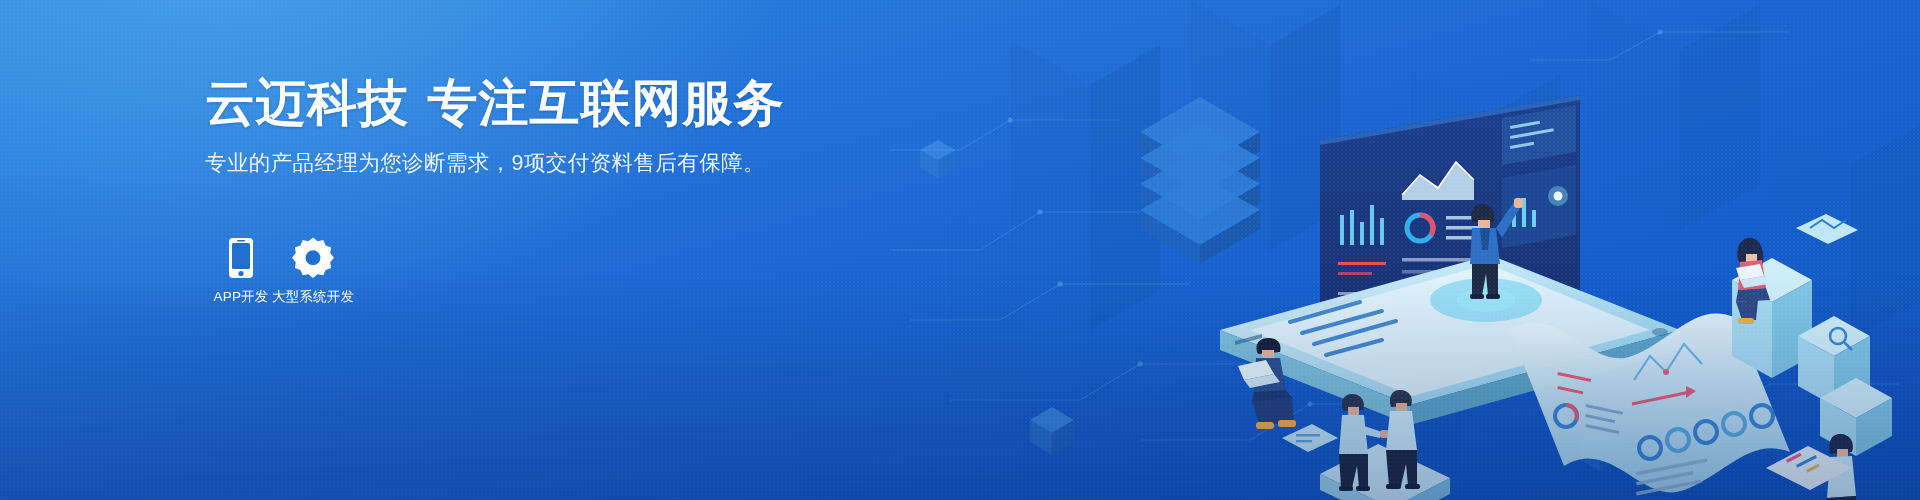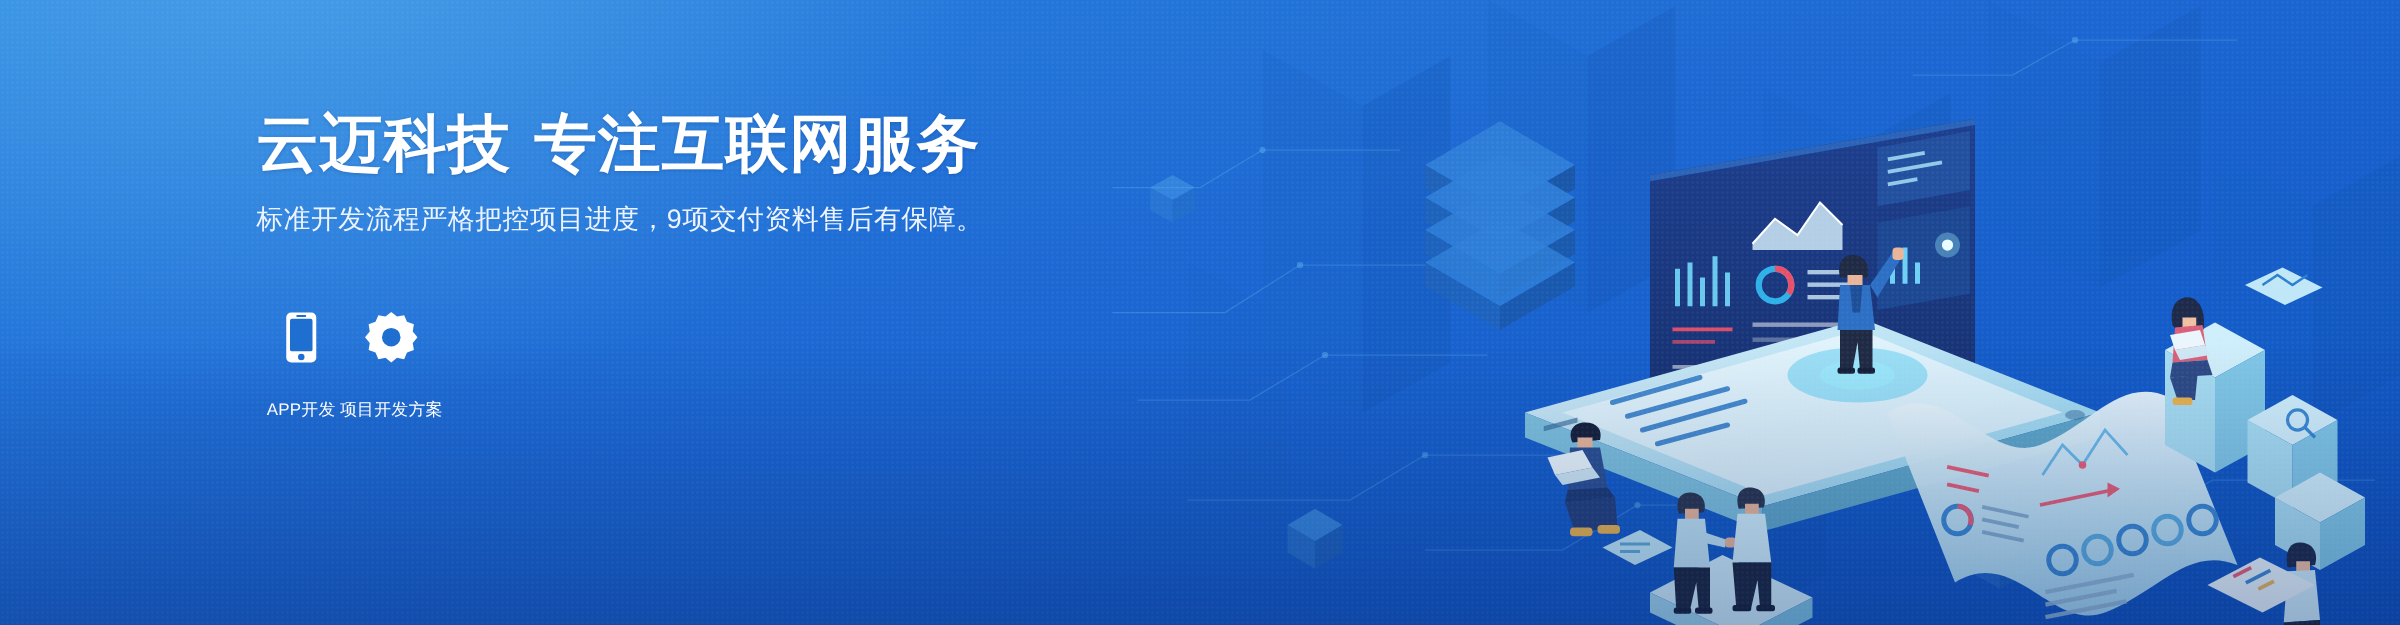--- a/index.html
+++ b/index.html
@@ -22,21 +22,21 @@
     pointer-events:none;
   }
   
   .vign{
     position:absolute;inset:0;
     background:linear-gradient(to bottom, rgba(0,20,70,0) 55%, rgba(4,30,92,0.30) 100%);
     pointer-events:none;
   }
 
   
-  .content{position:absolute;left:205px;top:16px;width:760px;height:364px;}
+  .content{position:absolute;left:205px;top:4px;width:760px;height:364px;}
   .headline{
     position:absolute;left:0;top:72px;
     font-family:"DejaVu Sans","Liberation Sans",sans-serif;
     font-weight:700;color:#ffffff;font-size:50px;letter-spacing:1px;
     line-height:1.1;white-space:nowrap;
     text-shadow:0 1px 3px rgba(10,40,100,0.25);
   }
   .sub{
     position:absolute;left:0;top:143px;width:700px;
     color:#eef4ff;font-size:21.5px;line-height:33px;letter-spacing:.4px;
@@ -46,21 +46,21 @@
 
   
   .svc{position:absolute;left:0;top:231px;display:flex;align-items:flex-start;}
   .svc-item{
     width:72px;display:flex;flex-direction:column;align-items:center;
     cursor:pointer;
   }
   .svc-ico{height:46px;display:flex;align-items:center;justify-content:center;}
   .svc-ico svg{display:block;}
   .svc-label{
-    margin-top:26px;color:#ffffff;font-size:13.5px;white-space:nowrap;
+    margin-top:7px;color:#ffffff;font-size:13.5px;white-space:nowrap;
     letter-spacing:.2px;
   }
 
   
   .art{position:absolute;right:0;top:0;width:1030px;height:500px;}
   .art svg{display:block;width:1030px;height:500px;}
 </style>
 </head>
 <body>
 
@@ -416,21 +416,21 @@
   </div>
 
   <div class="tex"></div>
   <div class="vign"></div>
 
   <div class="content">
 
     <div class="headline">云迈科技 专注互联网服务</div>
 
     <div class="sub">
-      <div>标准开发流程严格把控项目进度，9项交付资料售后有保障。</div>
+      <div>专业的产品经理为您诊断需求，9项交付资料售后有保障。</div>
     </div>
 
     <div class="svc">
 
       <div class="svc-item">
         <div class="svc-ico">
           <svg width="26" height="42" viewBox="0 0 26 42">
             <rect x="1" y="1" width="24" height="40" rx="4" fill="#ffffff"></rect>
             <rect x="4" y="6" width="18" height="26" rx="1.5" fill="#1f6fd0"></rect>
             <rect x="9" y="3" width="8" height="1.6" rx=".8" fill="#1f6fd0"></rect>
@@ -446,18 +446,18 @@
       <div class="svc-item">
         <div class="svc-ico">
           <svg width="42" height="42" viewBox="0 0 42 42">
             <path d="M21 0.5 L25.6 4.2 L31.3 3.1 L33.6 8.4 L39.1 10.4 L38.2 16.1
                      L42 20.7 L38.2 25.3 L39.1 31 L33.6 33 L31.3 38.3 L25.6 37.2
                      L21 40.9 L16.4 37.2 L10.7 38.3 L8.4 33 L2.9 31 L3.8 25.3
                      L0 20.7 L3.8 16.1 L2.9 10.4 L8.4 8.4 L10.7 3.1 L16.4 4.2 Z" fill="#ffffff"></path>
             <circle cx="21" cy="20.7" r="7.4" fill="#1f6fd0"></circle>
           </svg>
         </div>
-        <div class="svc-label">项目开发方案</div>
+        <div class="svc-label">大型系统开发</div>
       </div>
 
     </div>
   </div>
 </div>
 
 </body></html>

